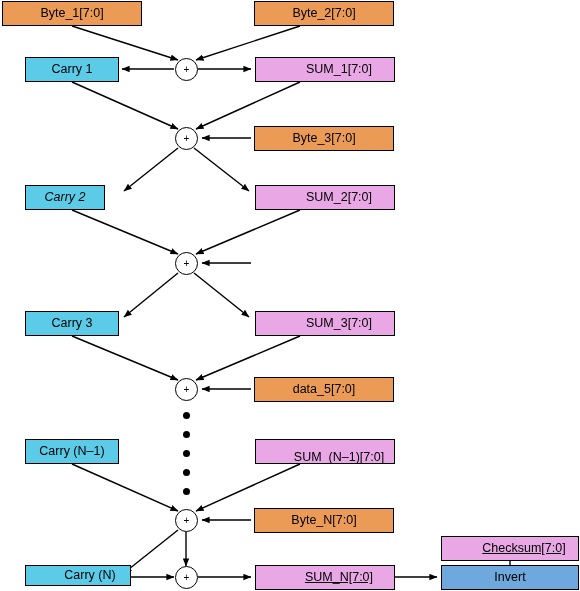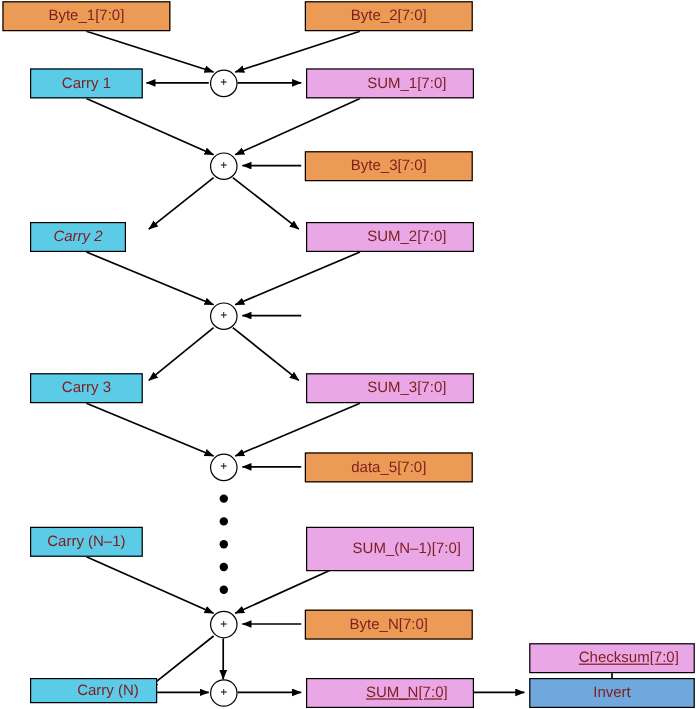--- a/index.html
+++ b/index.html
@@ -12,21 +12,21 @@
   }
   #diagram{
     position:absolute;left:0;top:0;width:580px;height:591px;
   }
   .node{
     position:absolute;
     box-sizing:border-box;
     border:1.4px solid #000;
     display:flex;align-items:center;justify-content:center;
     font-size:12.5px;
-    color:#7f1d1d;
+    color:#000000;
     line-height:1;
     white-space:nowrap;
     z-index:3;
   }
   .byte{background:#eb9b56;}
   .carry{background:#5ccbe8;text-align:right;}
   .sum{background:#e9a7e6;padding-left:28px;}
   .invert{background:#6fa8dc;}
   .adder{
     position:absolute;
@@ -132,21 +132,21 @@
 
   <div class="node sum" style="left:255px;top:57px;width:140px;height:25px;">
     <span>SUM_1[7:0]</span>
   </div>
   <div class="node sum" style="left:255px;top:185px;width:140px;height:25px;">
     <span>SUM_2[7:0]</span>
   </div>
   <div class="node sum" style="left:255px;top:311px;width:140px;height:25px;">
     <span>SUM_3[7:0]</span>
   </div>
-  <div class="node sum" style="left:255px;top:439px;width:140px;height:37px;">
+  <div class="node sum" style="left:255px;top:439px;width:140px;height:25px;align-items:flex-end;">
     <span>SUM_(N–1)[7:0]</span>
   </div>
   <div class="node sum" style="left:255px;top:565px;width:140px;height:25px;text-decoration:underline;">
     <span>SUM_N[7:0]</span>
   </div>
 
   <div class="node invert" style="left:441px;top:565px;width:138px;height:25px;text-align:center;">
     <span>Invert</span>
   </div>
   <div class="node sum" style="left:441px;top:536px;width:138px;height:25px;text-decoration:underline;">

